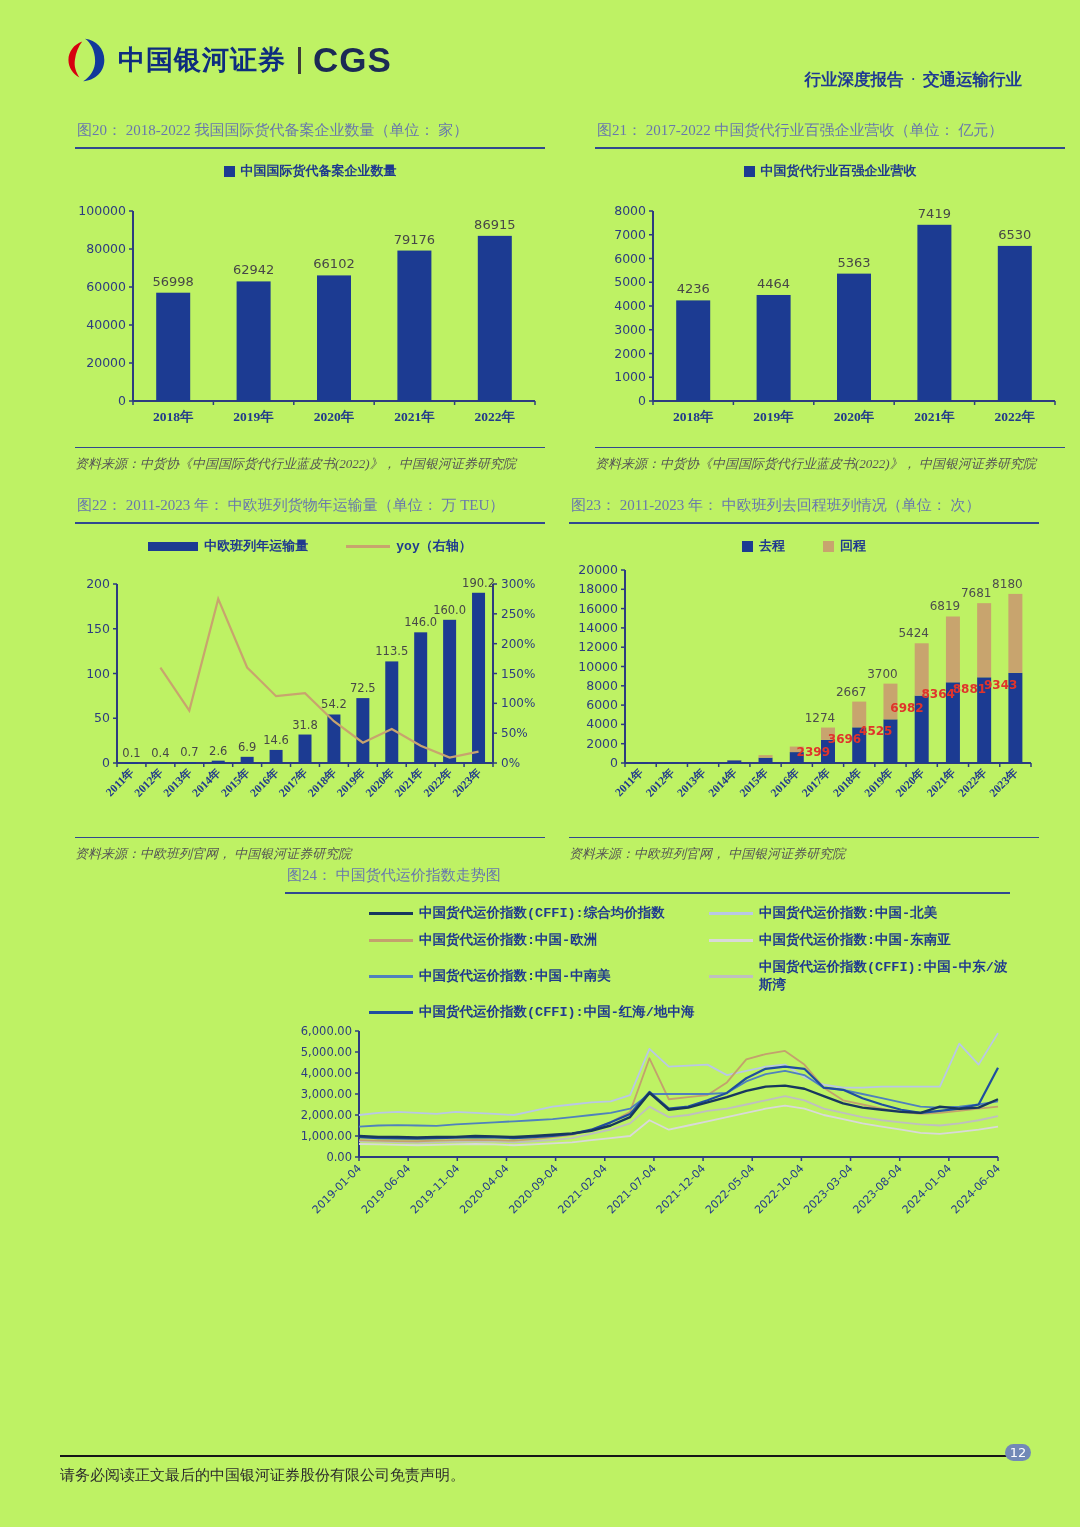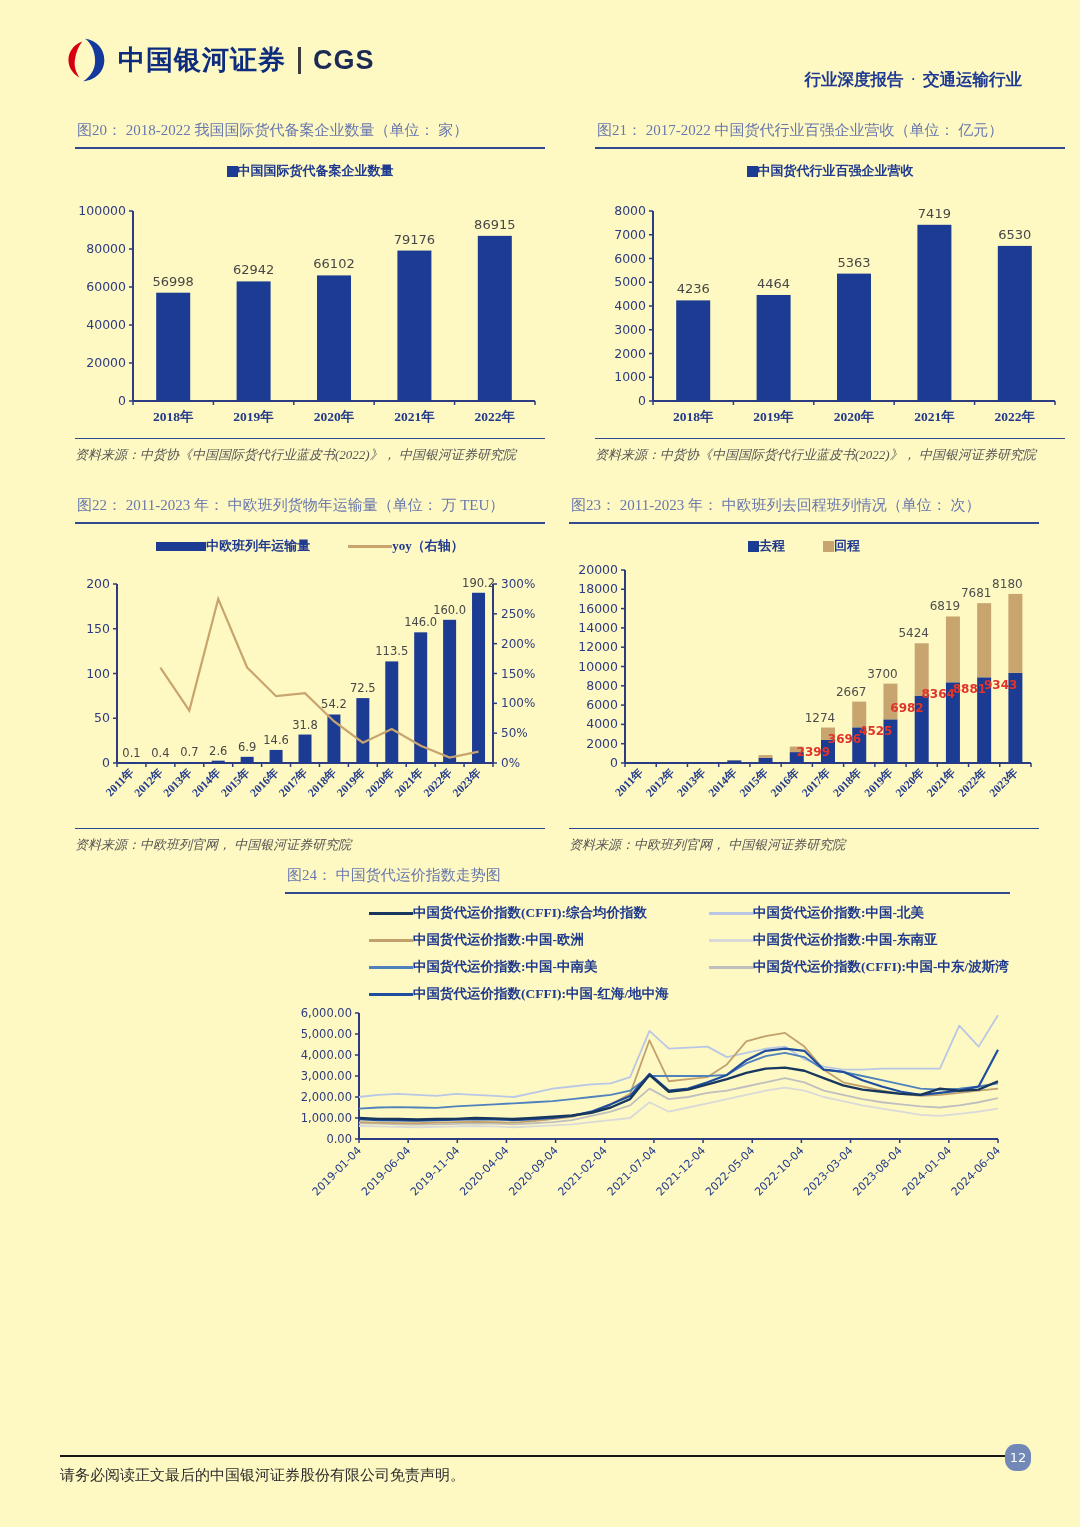--- a/index.html
+++ b/index.html
@@ -1,44 +1,44 @@
 <!DOCTYPE html>
 <html><head>
 <meta charset="utf-8">
 <style>
   html,body{margin:0;padding:0;background:#ededed;}
-  .page{position:relative;width:1080px;height:1527px;margin:0 auto;background:#fef9c3;overflow:hidden;
+  .page{position:relative;width:1080px;height:1527px;margin:0 auto;background:#bef264;overflow:hidden;
         font-family:"Liberation Serif",serif;}
   
   .hdr{position:absolute;left:62px;right:58px;top:34px;height:52px;display:flex;justify-content:space-between;align-items:center;}
   .brand{display:flex;align-items:center;gap:10px;}
   .brand-cn{font-family:"Liberation Sans",sans-serif;font-weight:700;font-size:27px;color:#0e2c7e;letter-spacing:1px;}
   .brand-div{width:3px;height:27px;background:#3c3c3c;margin:0 2px;}
-  .brand-en{font-family:"Liberation Sans",sans-serif;font-weight:700;font-size:27px;color:#1b2a55;letter-spacing:1px;}
+  .brand-en{font-family:"Liberation Sans",sans-serif;font-weight:700;font-size:35px;color:#1b2a55;letter-spacing:1px;}
   .hdr-right{font-size:16.5px;font-weight:700;color:#1f3a93;margin-top:40px;}
   .hdr-right .sep{margin:0 7px;font-weight:400;}
   
   .fig{position:absolute;}
   .fig20{left:75px;top:118px;width:470px;}
   .fig21{left:595px;top:118px;width:470px;}
   .fig22{left:75px;top:493px;width:470px;}
   .fig23{left:569px;top:493px;width:470px;}
   .fig24{left:285px;top:863px;width:725px;}
   .fig-title{font-size:15px;color:#6877ad;padding:3px 2px 7px 2px;border-bottom:2px solid #31498f;}
   .legend-row{display:flex;justify-content:center;align-items:center;gap:38px;margin-top:12px;height:20px;}
-  .legend-item{display:flex;align-items:center;font-size:13px;color:#1f3a8e;font-weight:600;}
+  .legend-item{display:flex;align-items:center;gap:6px;font-size:13px;color:#1f3a8e;font-weight:600;font-family:Liberation Mono, monospace;}
   .legend-grid{display:grid;grid-template-columns:340px auto;row-gap:9px;margin:10px 0 2px 84px;}
   .legend-grid .legend-item{font-weight:600;font-size:13.5px;}
   .chart-host{margin-top:4px;}
   .chart-host svg{display:block;}
-  .fig-source{margin-top:3px;border-top:1px solid #31498f;padding-top:7px;font-style:italic;font-size:13px;color:#555;}
+  .fig-source{margin-top:12px;border-top:1px solid #31498f;padding-top:7px;font-style:italic;font-size:13px;color:#555;}
   
   .footer{position:absolute;left:60px;top:1455px;width:948px;border-top:2px solid #161616;padding-top:9px;
           font-size:15px;color:#2b2b2b;}
-  .pagebox{position:absolute;right:-23px;top:-13px;width:26px;height:27px;background:#7289b7;color:#fff;
+  .pagebox{position:absolute;right:-23px;top:-13px;width:26px;height:17px;background:#7289b7;color:#fff;
            display:flex;align-items:center;justify-content:center;font-family:"DejaVu Sans",sans-serif;font-size:13px;border-radius:11px;}
 </style>
 </head>
 <body>
 
 <div class="page">
 
   <div class="hdr">
     <div class="brand">
       <svg viewBox="0 0 100 100" width="46" height="46">

